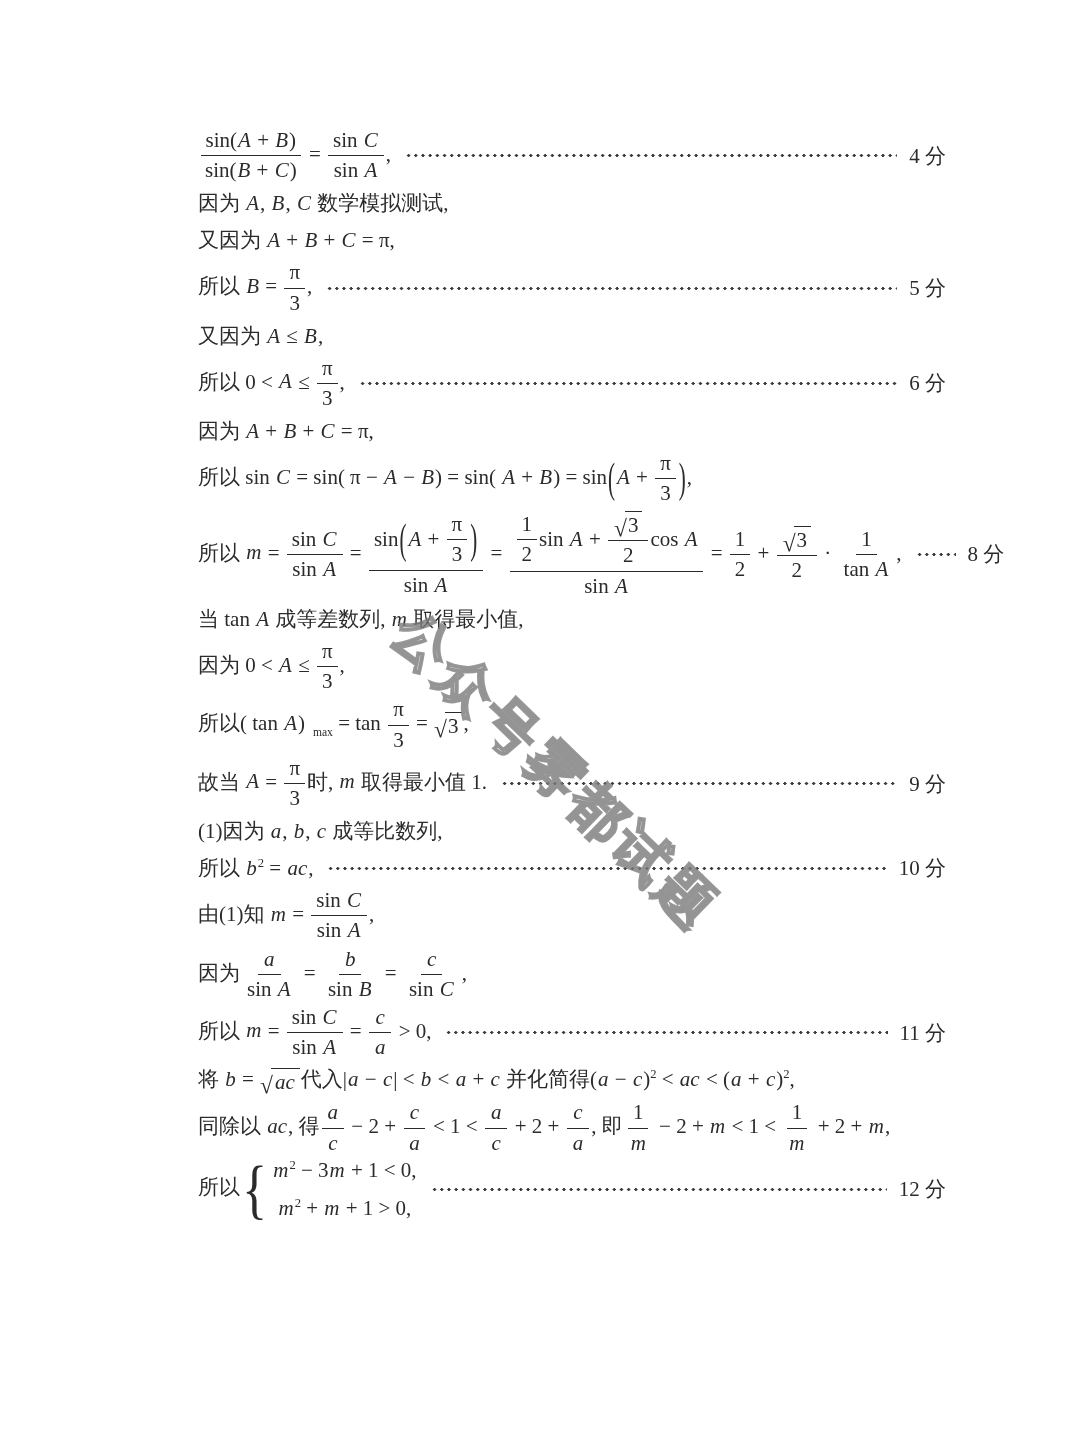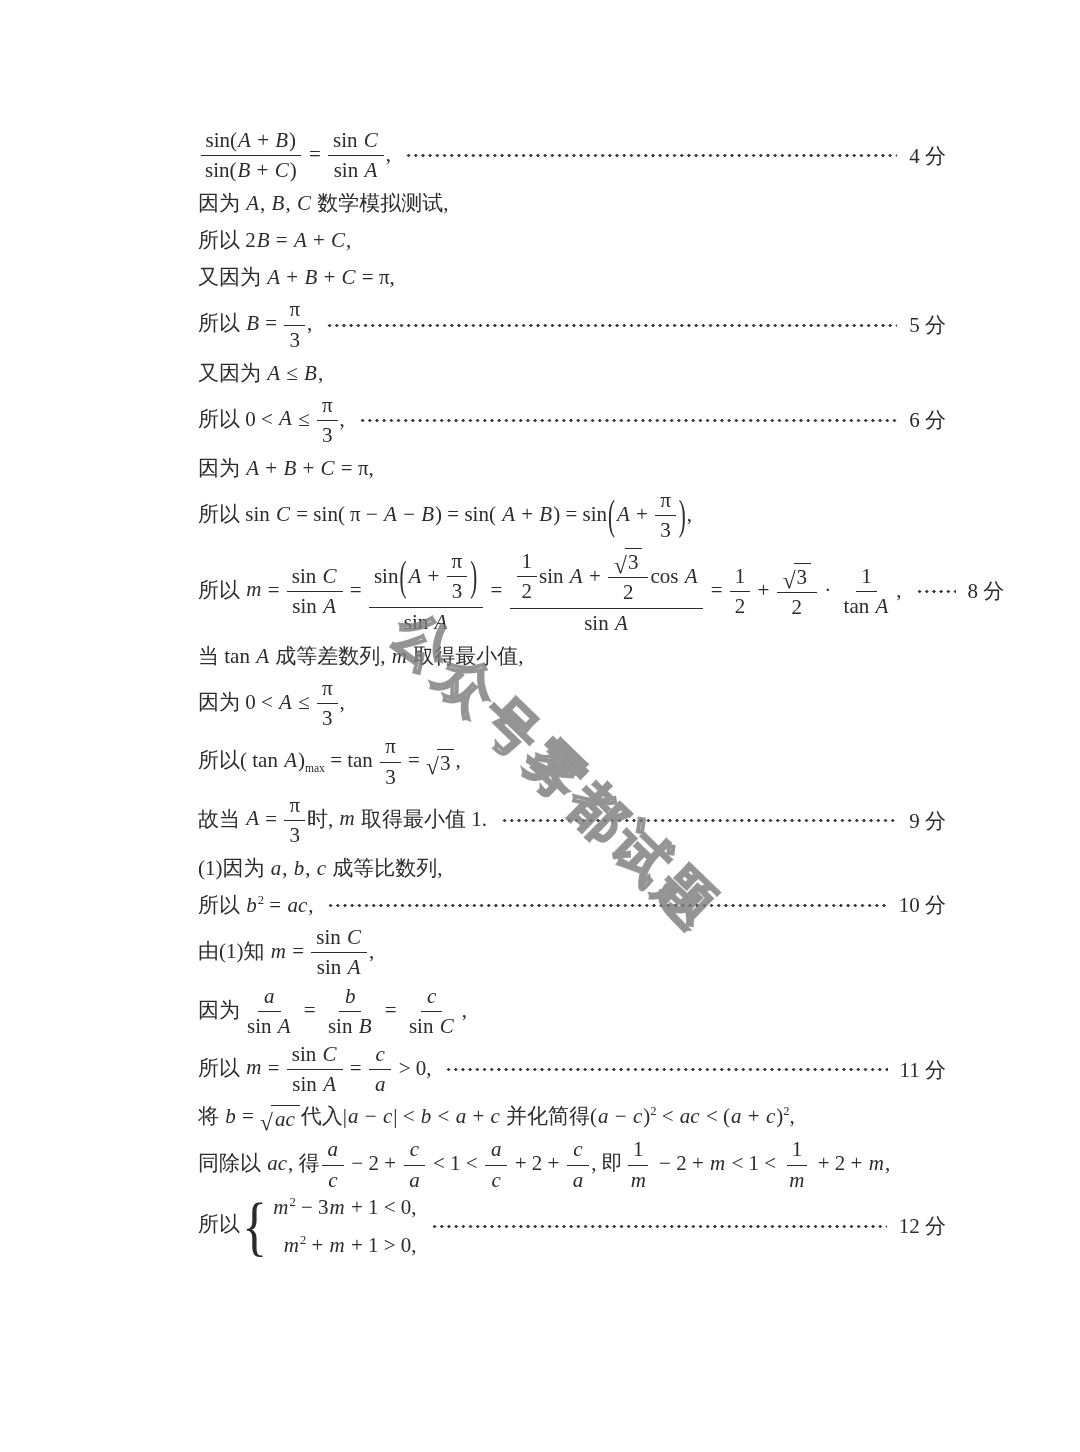--- a/index.html
+++ b/index.html
@@ -7,31 +7,31 @@
     width:1080px; height:1452px; background:#ffffff; position:relative; overflow:hidden;
     font-family:"Liberation Serif","DejaVu Serif",serif; color:#2b2b2b;
   }
   .page { position:absolute; inset:0; }
   .content { position:absolute; left:198px; top:126px; width:748px; }
   .line { display:flex; align-items:center; min-height:36px; margin:1px 0; font-size:21px; }
   .formula { white-space:nowrap; display:inline-block; }
   .t { white-space:pre; }
   .v { font-style:italic; padding:0 1px; font-family:"Liberation Serif","DejaVu Serif",serif; }
   .sp { font-size:0.6em; vertical-align:0.6em; line-height:1; }
-  .sb { font-size:0.55em; vertical-align:-0.5em; line-height:1; }
+  .sb { font-size:0.55em; vertical-align:-0.5em; line-height:1;margin-left:8px; }
   .frac { display:inline-flex; flex-direction:column; align-items:center; vertical-align:middle; margin:0 2px; line-height:1.2; }
   .frac > .num { border-bottom:1.5px solid #2b2b2b; padding:1px 5px 2px; display:inline-flex; align-items:center; justify-content:center; }
   .frac > .den { padding:2px 5px 1px; display:inline-flex; align-items:center; justify-content:center; }
   .sqrt { display:inline-flex; align-items:stretch; vertical-align:middle; margin:0 1px; }
   .sqrt .rsym { display:flex; align-items:flex-end; font-size:1.12em; line-height:0.85; margin-right:-2px; }
   .sqrt .rbody { border-top:1.5px solid #2b2b2b; padding:1px 4px 0 3px; display:inline-flex; align-items:center; }
   .bp { display:inline-block; transform:scaleY(2.05); vertical-align:middle; padding:0 1px; }
   .cases { display:inline-flex; align-items:center; vertical-align:middle; margin-left:2px; }
   .cases .brace { display:inline-block; font-size:2.5em; font-weight:300; transform:scaleY(1.25); line-height:1; margin-right:5px; }
-  .cases .rows { display:inline-flex; flex-direction:column; align-items:flex-end; gap:13px; }
+  .cases .rows { display:inline-flex; flex-direction:column; align-items:center; gap:13px; }
   .crow { white-space:pre; }
   .dots { flex:1 1 auto; min-width:40px; height:5px; margin:0 12px 0 14px; align-self:center;
     background-image:radial-gradient(circle,#3c3c3c 1.35px,rgba(0,0,0,0) 1.6px);
     background-size:7.2px 5px; background-repeat:repeat-x; background-position:left center; }
   .score { white-space:nowrap; font-size:21px; }
   .watermark { position:absolute; left:428px; top:596px; transform:rotate(44deg); transform-origin:left top;
     font-family:"DejaVu Sans","Liberation Sans",sans-serif; font-weight:bold; font-size:56px; letter-spacing:5px;
     color:rgba(130,130,130,0.12); -webkit-text-stroke:2.2px rgba(125,125,125,0.8);
     white-space:nowrap; z-index:6; pointer-events:none; }
   .footer { position:absolute; left:0; right:0; top:1292px; text-align:center; font-size:22px; letter-spacing:1.5px; }
@@ -68,23 +68,20 @@
               <span class="v">A</span>
             </span>
           </span><span class="t">,</span></span>
         <span class="dots"></span>
         <span class="score">4 分</span>
       </div>
       <div class="line">
         <span class="formula"><span class="t">因为 </span><span class="v">A</span><span class="t">, </span><span class="v">B</span><span class="t">, </span><span class="v">C</span><span class="t"> 数学模拟测试,</span></span>
       </div>
       <div class="line">
-        <span class="formula"><span class="t">所以 2</span><span class="v">B</span><span class="t"> = </span><span class="v">A</span><span class="t"> + </span><span class="v">C</span><span class="t">,</span></span>
-      </div>
-      <div class="line">
         <span class="formula"><span class="t">又因为 </span><span class="v">A</span><span class="t"> + </span><span class="v">B</span><span class="t"> + </span><span class="v">C</span><span class="t"> = π,</span></span>
       </div>
       <div class="line">
         <span class="formula"><span class="t">所以 </span><span class="v">B</span><span class="t"> = </span><span class="frac">
             <span class="num">
               <span class="t">π</span>
             </span>
             <span class="den">
               <span class="t">3</span>
             </span>

